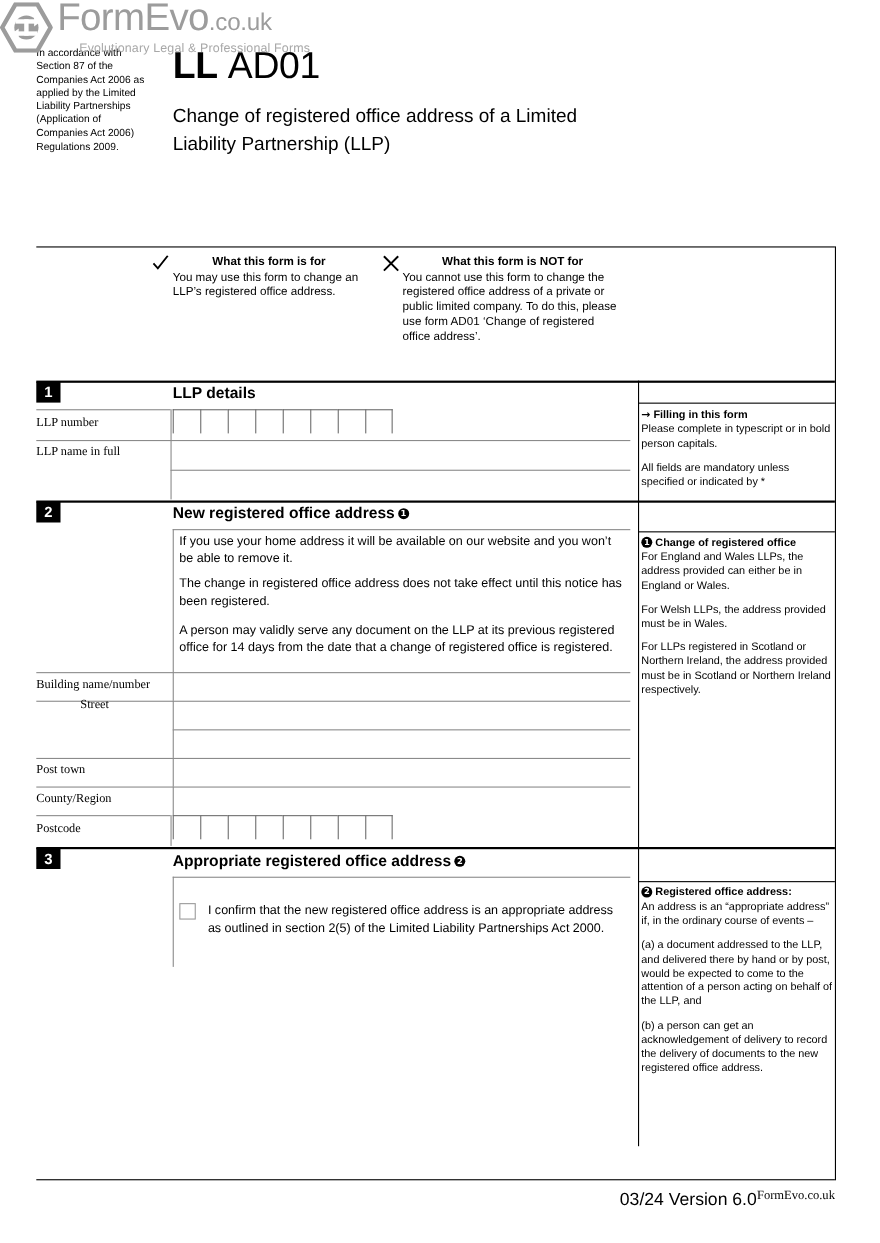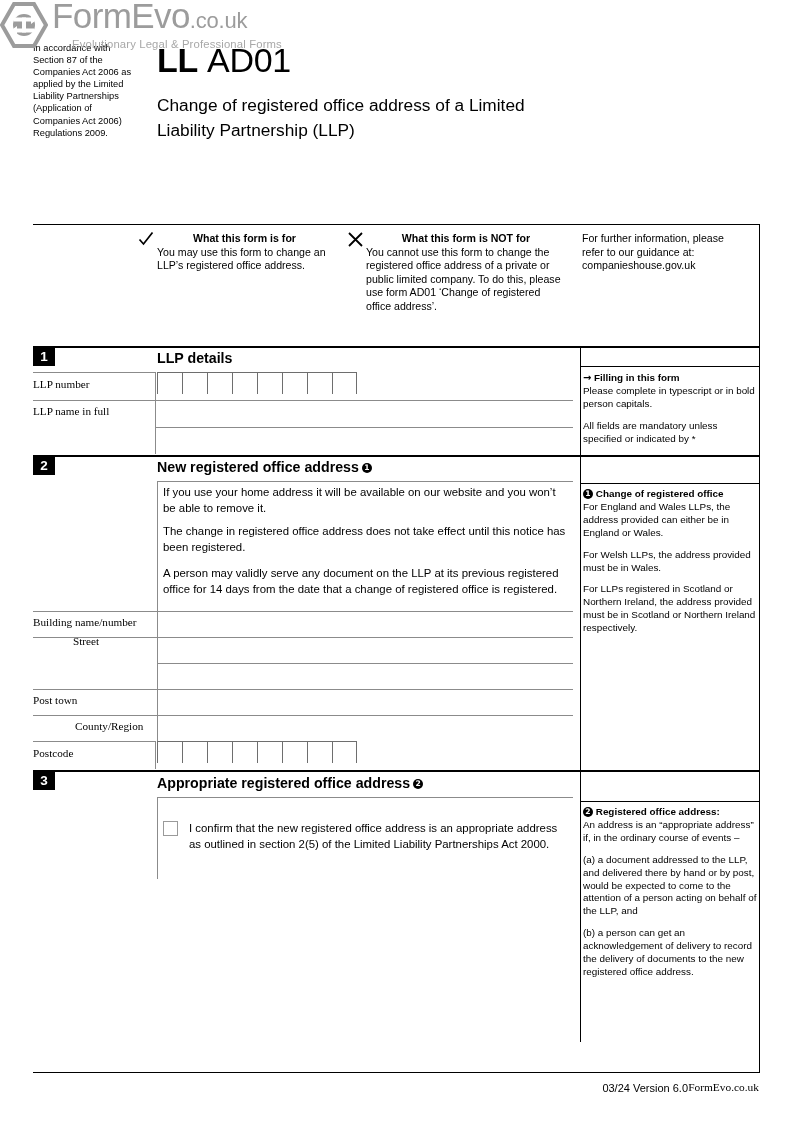--- a/index.html
+++ b/index.html
@@ -166,21 +166,21 @@
     position: absolute;
     left: 189px; top: 821px; width: 375px;
     font-size: 11.4px;
     line-height: 15.6px;
   }
 
   
   #footer-version {
     position: absolute;
     right: 112px; top: 1082px;
-    font-size: 11px;
+    font-size: 16px;
     white-space: nowrap;
   }
   #footer-brand {
     position: absolute;
     right: 41px; top: 1081px;
     font-size: 11.4px;
     font-family: "Liberation Serif", serif;
     white-space: nowrap;
   }
 </style>
@@ -228,25 +228,20 @@
   <div class="mark" style="left:348px; top:232px;">
     <svg width="15" height="15" viewBox="0 0 15 15">
       <path d="M1 1 L14 14 M14 1 L1 14" fill="none" stroke="#000" stroke-width="1.8"></path>
     </svg>
   </div>
   <div class="info-col" style="left:366px; top:232px; width:200px;">
     <div class="info-head">What this form is NOT for</div>
     <div>You cannot use this form to change the registered office address of a private or public limited company. To do this, please use form AD01 ‘Change of registered office address’.</div>
   </div>
 
-  <div class="info-col" style="left:582px; top:232px; width:175px;">
-    <div>For further information, please</div>
-    <div>refer to our guidance at:</div>
-    <div>companieshouse.gov.uk</div>
-  </div>
 
   <div class="hr-thick" style="left:33px; top:346px; width:726px;"></div>
   <div class="sec-badge" style="left:33px; top:347px;">1</div>
   <div class="sec-title" style="left:157px; top:350px;">LLP details</div>
 
   <div class="hr-grey" style="left:33px; top:372px; width:122px;"></div>
   <div class="fld-label" style="left:33px; top:377px;">LLP number</div>
   <div class="vr-grey" style="left:155px; top:372px; height:28px;"></div>
   <div class="cellrow" style="left:157px; top:372px;">
     <div class="cell"></div>
@@ -300,21 +295,21 @@
   <div class="hr-grey" style="left:157px; top:663px; width:416px;"></div>
   <div class="vr-grey" style="left:157px; top:663px; height:26px;"></div>
   <div class="abs" style="left:159px; top:664px; width:412px; height:24px;"></div>
 
   <div class="hr-grey" style="left:33px; top:689px; width:540px;"></div>
   <div class="fld-label" style="left:33px; top:693px;">Post town</div>
   <div class="vr-grey" style="left:157px; top:689px; height:26px;"></div>
   <div class="abs" style="left:159px; top:690px; width:412px; height:24px;"></div>
 
   <div class="hr-grey" style="left:33px; top:715px; width:540px;"></div>
-  <div class="fld-label" style="left:33px; top:719px;margin-left:42px;">County/Region</div>
+  <div class="fld-label" style="left:33px; top:719px;">County/Region</div>
   <div class="vr-grey" style="left:157px; top:715px; height:26px;"></div>
   <div class="abs" style="left:159px; top:716px; width:412px; height:24px;"></div>
 
   <div class="hr-grey" style="left:33px; top:741px; width:122px;"></div>
   <div class="fld-label" style="left:33px; top:746px;">Postcode</div>
   <div class="vr-grey" style="left:155px; top:741px; height:28px;"></div>
   <div class="cellrow" style="left:157px; top:741px;">
     <div class="cell"></div>
     <div class="cell"></div>
     <div class="cell"></div>

